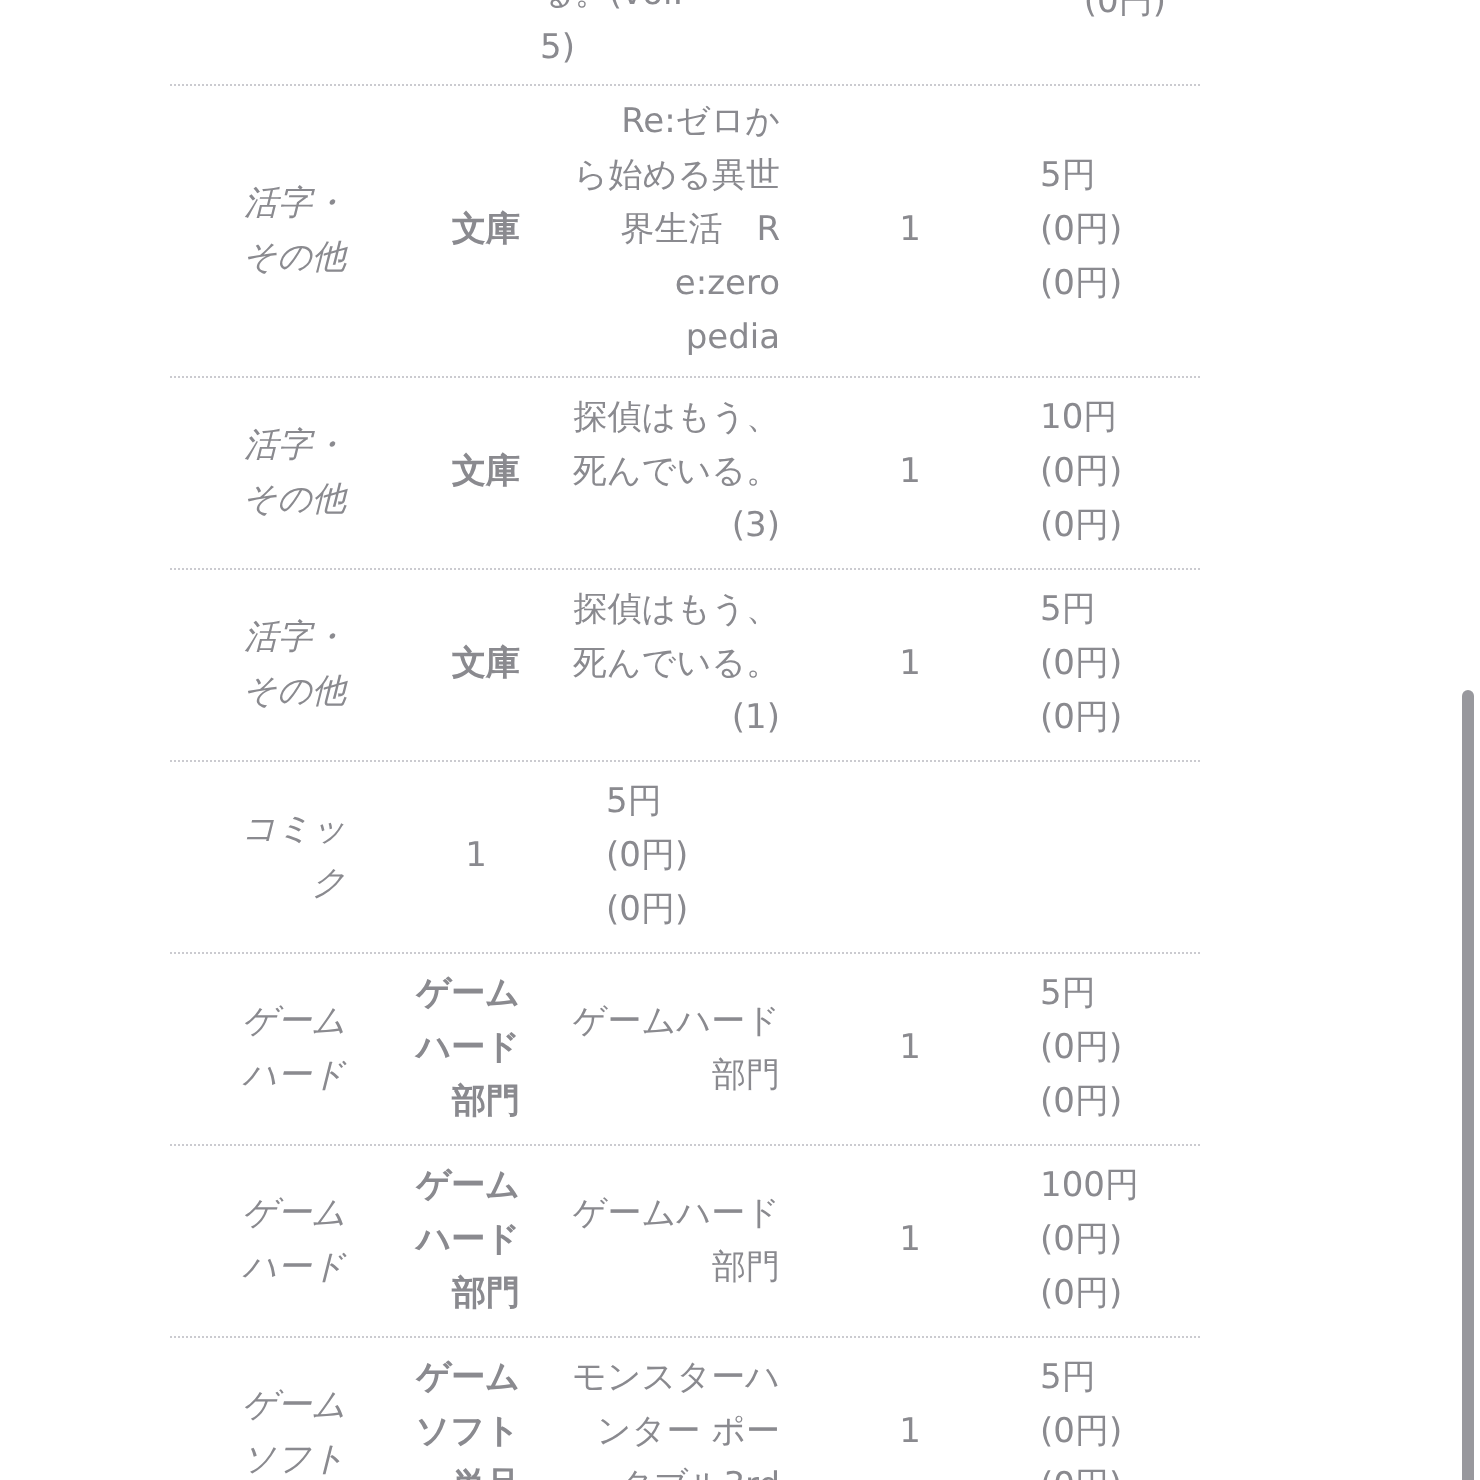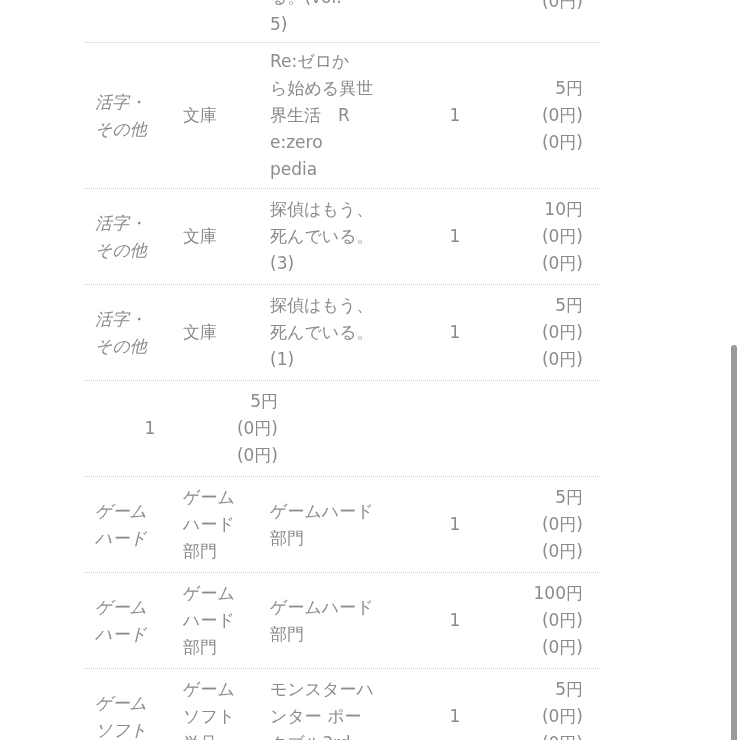--- a/index.html
+++ b/index.html
@@ -24,26 +24,27 @@
     align-items: center;
     border-bottom: 1px dotted #cbcbd0;
     padding: 7px 0;
   }
   .row.tall { padding: 5px 0; }
   .row:last-child { border-bottom: none; }
   .cell {
     line-height: 27px;
     white-space: pre-line;
     box-sizing: border-box;
+    text-align: right;
   }
   .cell.category { width: 88px;  padding-left: 10px; font-style: italic; }
-  .cell.genre    { width: 87px;  padding-left: 10px; }
+  .cell.genre    { width: 87px;  padding-left: 10px; font-weight: bold; }
   .cell.title    { width: 130px; padding-left: 10px; }
   .cell.qty      { width: 130px; text-align: center; }
-  .cell.price    { width: 80px;  text-align: right; padding-right: 17px; }
+  .cell.price    { width: 80px;  text-align: left; padding-right: 17px; }
   .row-cut {
     position: relative;
     height: 42px;
     border-bottom: 1px dotted #cbcbd0;
     padding: 0;
     display: block;
     overflow: visible;
   }
   .cut-title {
     position: absolute;
@@ -114,20 +115,22 @@
         <div class="cell genre">文庫</div>
         <div class="cell title">探偵はもう、
 死んでいる。
 (1)</div>
         <div class="cell qty">1</div>
         <div class="cell price">5円
 (0円)
 (0円)</div>
       </div>
       <div class="row">
+        <div class="cell category">コミッ
+ク</div>
         <div class="cell qty">1</div>
         <div class="cell price">5円
 (0円)
 (0円)</div>
       </div>
       <div class="row">
         <div class="cell category">ゲーム
 ハード</div>
         <div class="cell genre">ゲーム
 ハード

